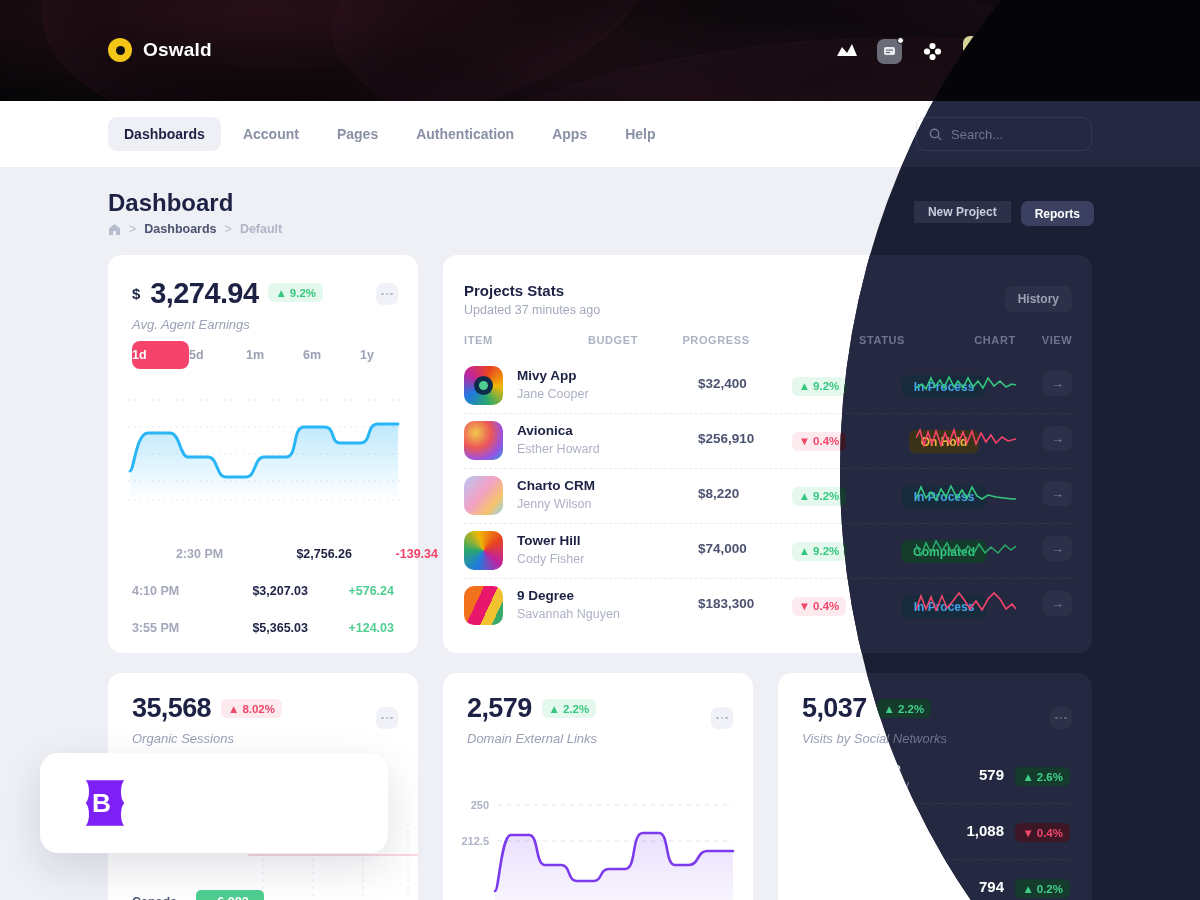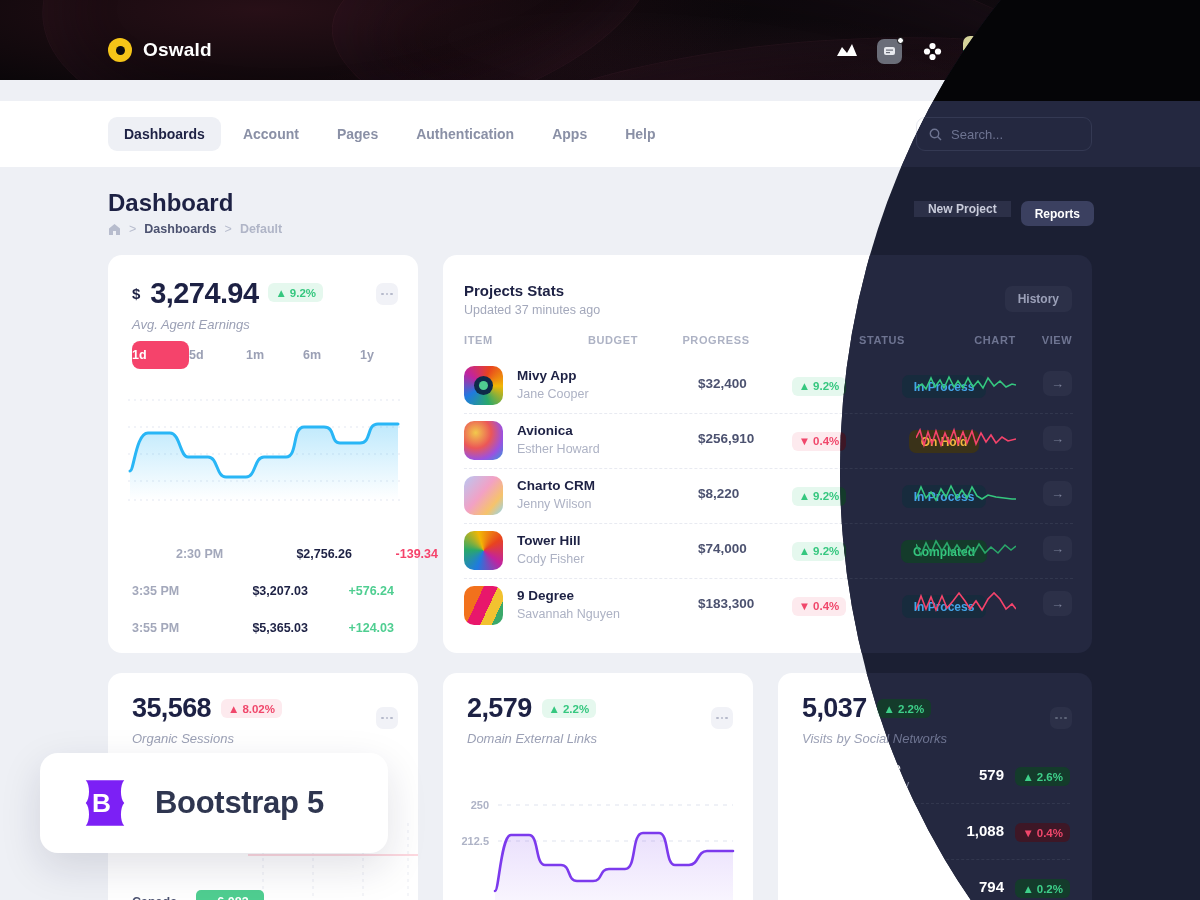--- a/index.html
+++ b/index.html
@@ -13,21 +13,21 @@
 
   
   .layer { position: absolute; inset: 0; width: 1200px; height: 900px; }
   .layer-dark {
     -webkit-clip-path: ellipse(620px 700px at 1460px 470px);
     clip-path: ellipse(620px 700px at 1460px 470px);
   }
 
   
   .topbar {
-    position: absolute; left: 0; top: 0; width: 1200px; height: 80px;
+    position: absolute; left: 0; top: 0; width: 1200px; height: 101px;
     background:
       radial-gradient(ellipse 700px 150px at 260px 10px, rgba(120,40,60,.30), transparent 70%),
       radial-gradient(ellipse 560px 120px at 700px 100px, rgba(80,30,50,.30), transparent 70%),
       radial-gradient(ellipse 900px 220px at 980px 20px, rgba(60,30,45,.22), transparent 70%),
       radial-gradient(ellipse 500px 90px at 1150px 95px, rgba(110,50,70,.22), transparent 70%),
       #050507;
     overflow: hidden;
   }
   .topbar .swirl {
     position: absolute; border-radius: 50%;
@@ -79,21 +79,21 @@
     display: flex; align-items: center; gap: 9px; padding: 0 12px; }
   .search-box .ph { font-size: 13px; color: #a9aec2; }
 
   
   .page-title { position: absolute; left: 108px; top: 189px; font-size: 24px; font-weight: 700; color: #1d2144; }
   .crumbs { position: absolute; left: 108px; top: 222px; display: flex; align-items: center; gap: 8px;
             font-size: 12.5px; font-weight: 600; color: #4c5270; }
   .crumb-sep { color: #b7bccd; font-weight: 400; }
   .crumb-muted { color: #b0b5c7; }
   .page-btns { position: absolute; right: 106px; top: 201px; display: flex; gap: 10px; }
-  .btn-light { height: 16px; padding: 8px 14px; border-radius: 0; background: #fff; border: none;
+  .btn-light { height: 22px; padding: 8px 14px; border-radius: 0; background: #fff; border: none;
     font-size: 12px; font-weight: 700; color: #3f4663; display: flex; align-items: center;
     cursor: pointer; font-family: inherit; }
   .btn-dark { height: 25px; padding: 0 14px; border-radius: 7px; background: #242841; border: none;
     font-size: 12px; font-weight: 700; color: #fff; display: flex; align-items: center;
     cursor: pointer; font-family: inherit; }
 
   
   .card { position: absolute; background: #fff; border-radius: 14px; }
   .card-earnings { left: 108px; top: 255px; width: 310px; height: 398px; }
   .card-projects { left: 443px; top: 255px; width: 649px; height: 398px; }
@@ -323,21 +323,21 @@
       <path d="M2,76 C6,76 8,38 20,38 L42,38 C52,38 52,62 60,62 L80,62 C90,62 88,82 98,82 L118,82 C128,82 126,62 136,62 L158,62 C170,62 164,32 176,32 L196,32 C208,32 202,48 212,48 L232,48 C244,48 238,29 250,29 L270,29 L270,105 L2,105 Z" fill="url(#g-blue)"></path>
       <path d="M2,76 C6,76 8,38 20,38 L42,38 C52,38 52,62 60,62 L80,62 C90,62 88,82 98,82 L118,82 C128,82 126,62 136,62 L158,62 C170,62 164,32 176,32 L196,32 C208,32 202,48 212,48 L232,48 C244,48 238,29 250,29 L270,29" fill="none" stroke="#29b6f6" stroke-width="3" stroke-linecap="round" stroke-linejoin="round"></path>
     </svg>
 
     <div class="erow" style="top:292px;margin-left:44px;">
       <span class="t">2:30 PM</span>
       <span class="v">$2,756.26</span>
       <span class="d neg">-139.34</span>
     </div>
     <div class="erow" style="top:329px;">
-      <span class="t">3:35 PM</span>
+      <span class="t">4:10 PM</span>
       <span class="v">$3,207.03</span>
       <span class="d pos">+576.24</span>
     </div>
     <div class="erow" style="top:366px;">
       <span class="t">3:55 PM</span>
       <span class="v">$5,365.03</span>
       <span class="d pos">+124.03</span>
     </div>
   </div>
 
@@ -726,14 +726,13 @@
       </span>
     </div>
   </div>
 </div>
 
 <div class="bs-badge">
   <svg class="bs-logo" viewBox="0 0 64 64">
     <path d="M10 6 h44 a0 0 0 0 1 0 0 c-5 5 -5 21 0 26 c-5 5 -5 21 0 26 h-44 a0 0 0 0 1 0 0 c5 -5 5 -21 0 -26 c5 -5 5 -21 0 -26 z" fill="#7c20f5"></path>
     <text x="28" y="42" text-anchor="middle" font-size="30" font-weight="700" fill="#ffffff" font-family="Liberation Sans, sans-serif">B</text>
   </svg>
-  <span class="bs-text">Bootstrap 5</span>
 </div>
 
 </body></html>

